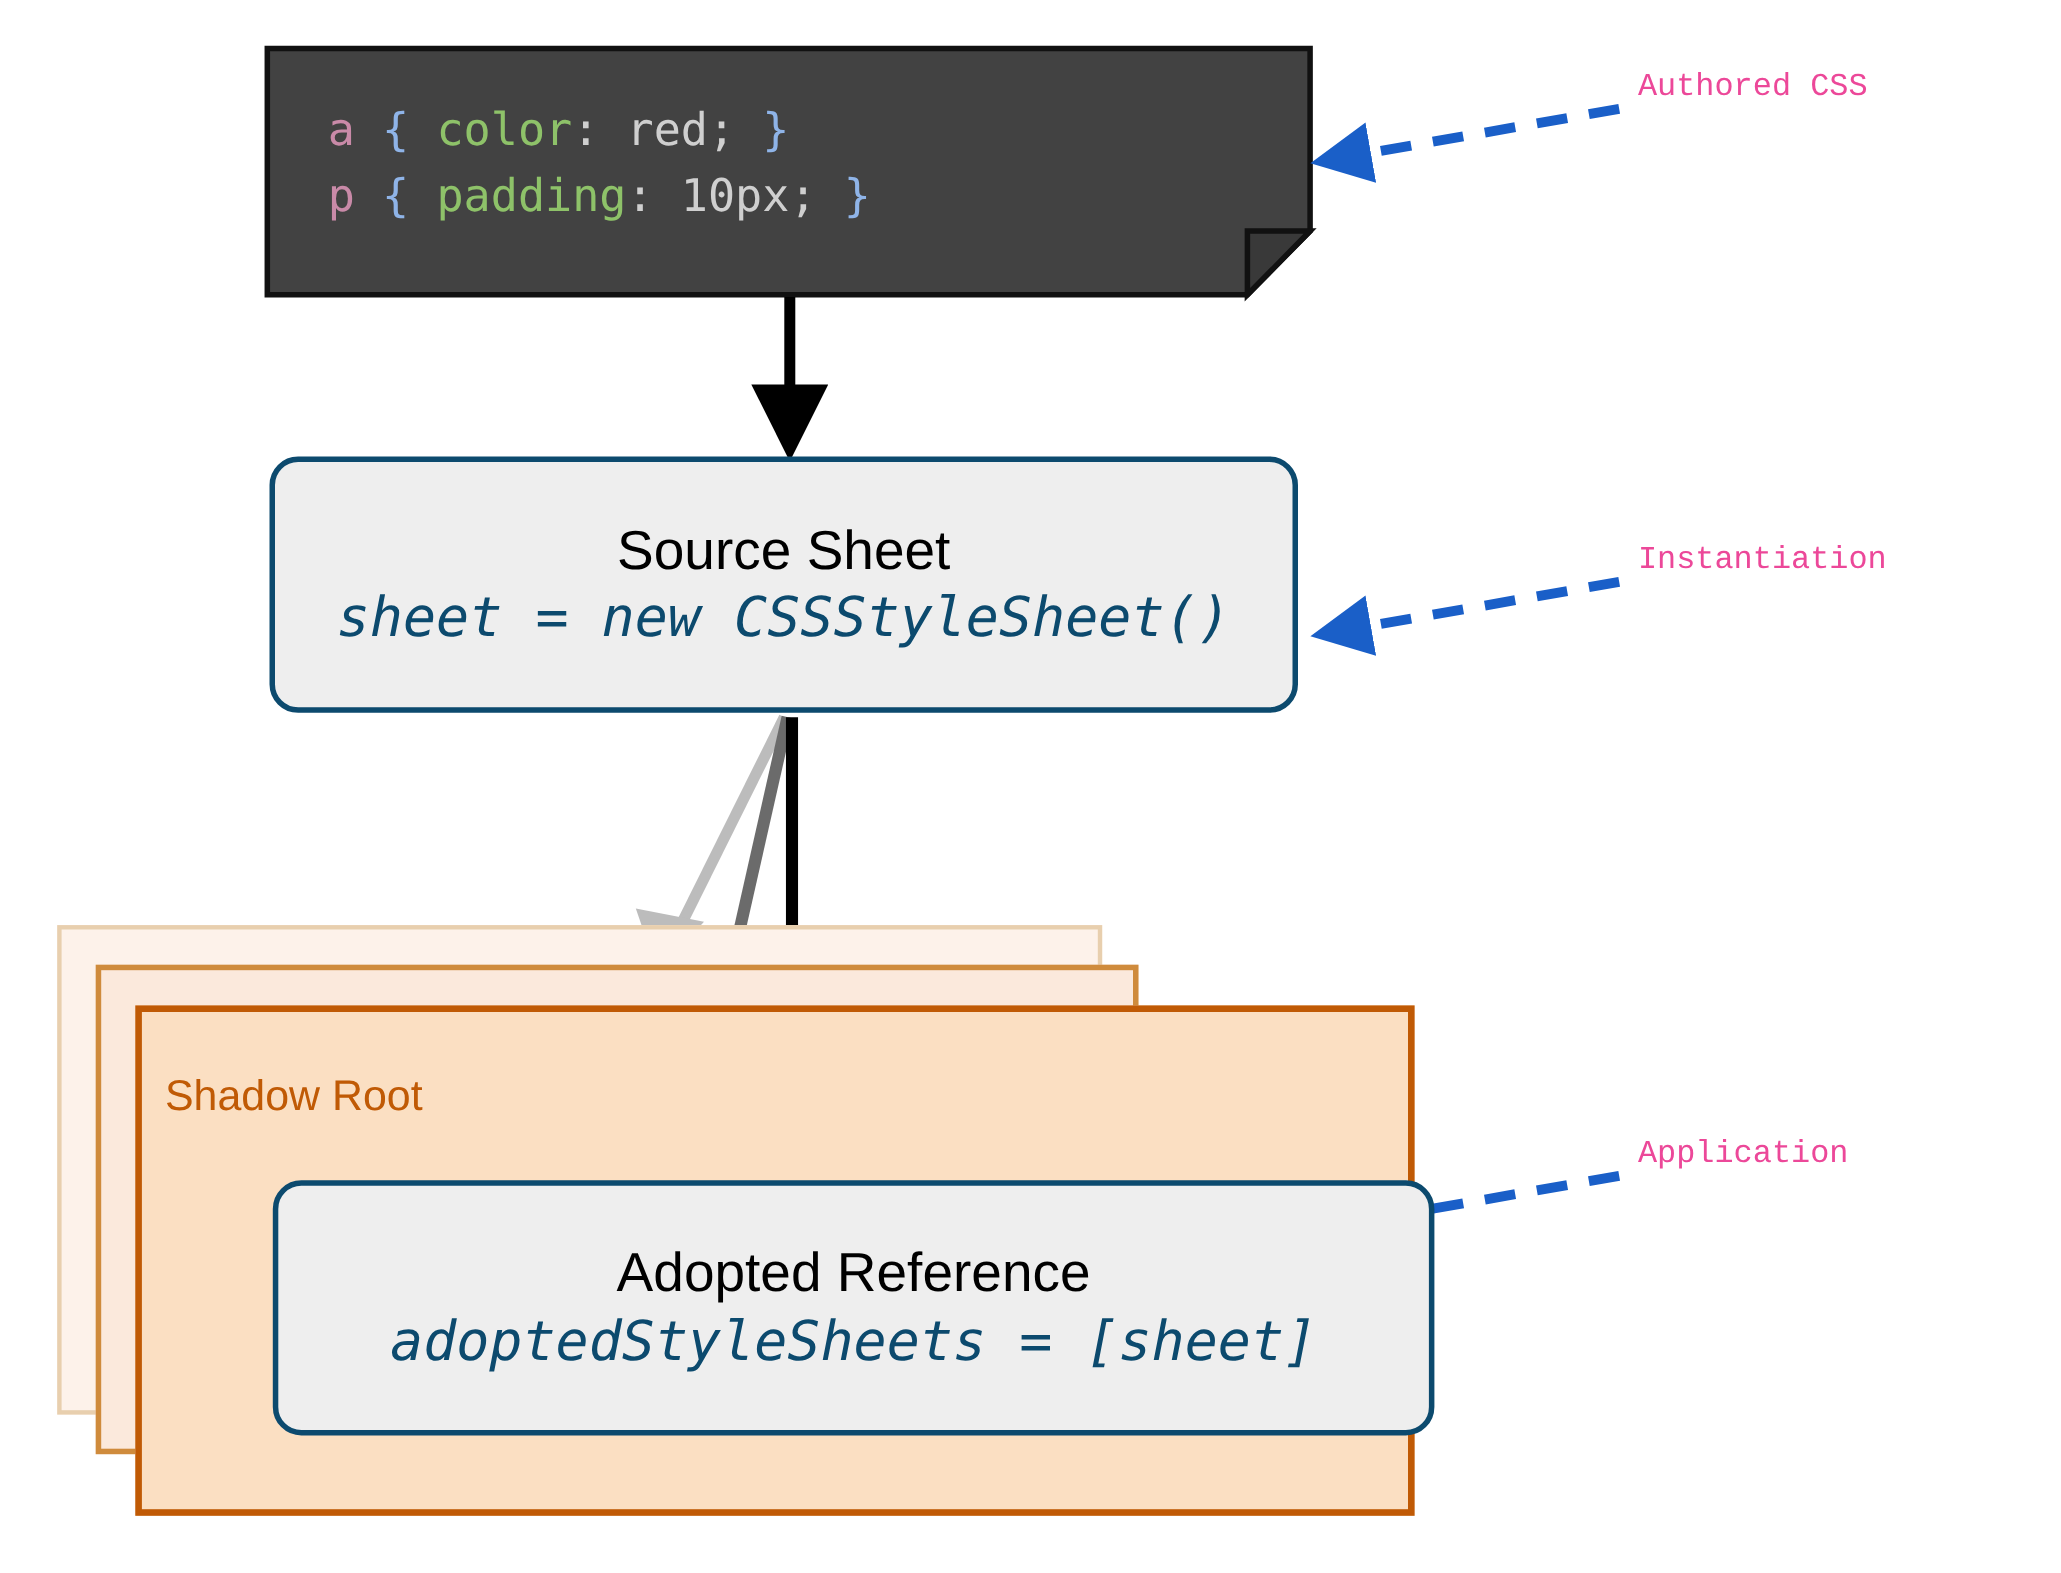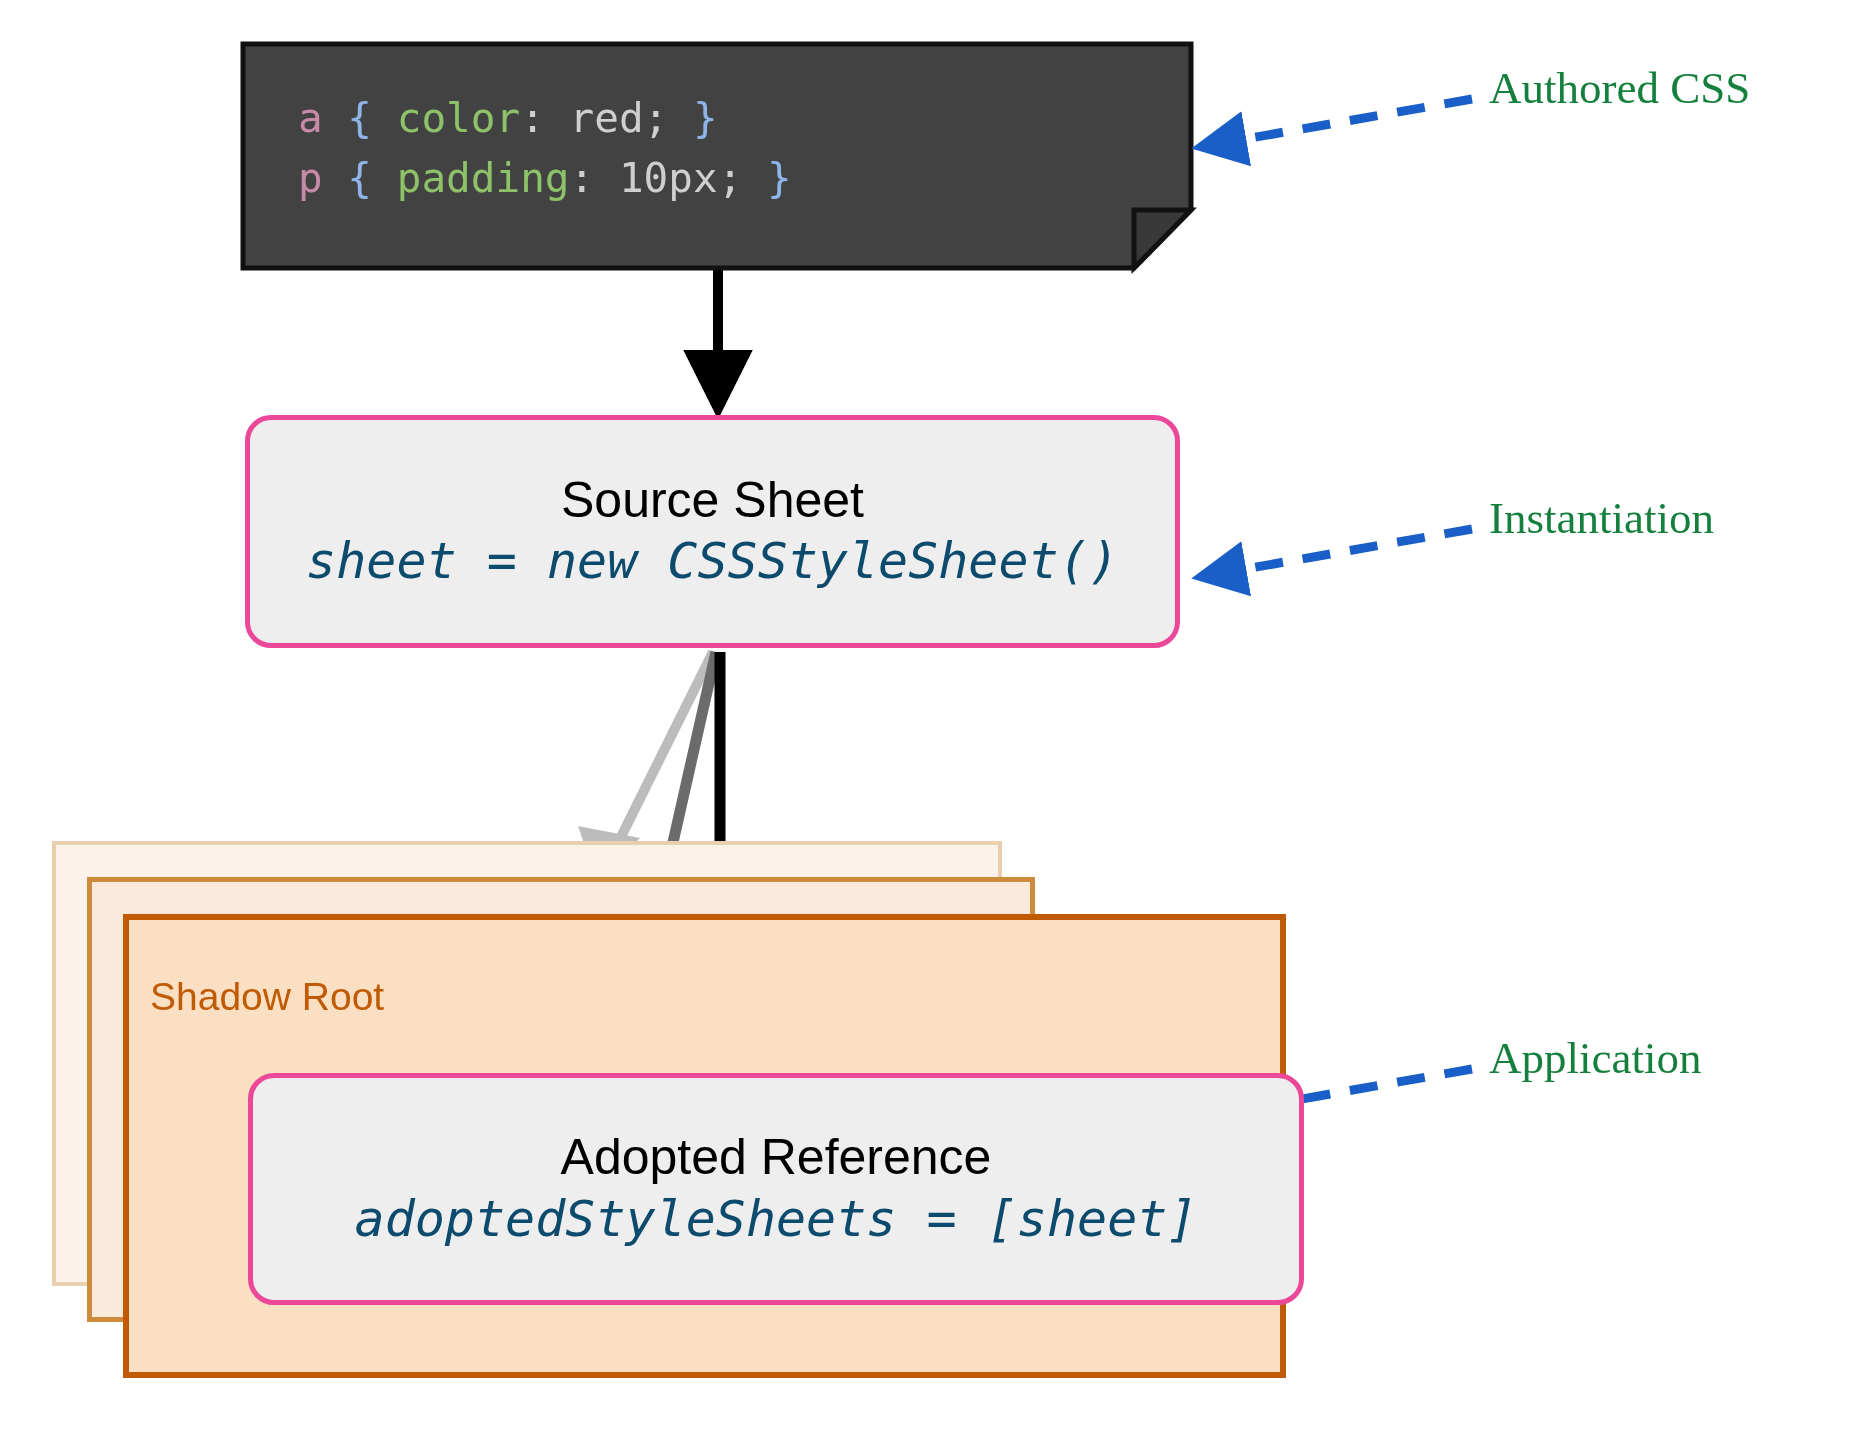--- a/index.html
+++ b/index.html
@@ -54,21 +54,21 @@
   .tok-sel  { color: #c98aa8; }
   .tok-br   { color: #8fb4e8; }
   .tok-prop { color: #8ec269; }
   .tok-val  { color: #cfcfcf; }
   .tok-punc { color: #cfcfcf; }
 
   
   .node-box {
     position: absolute;
     background: #eeeeee;
-    border: 5px solid #ec4899;
+    border: 5px solid #0c4a6e;
     border-radius: 26px;
     box-sizing: border-box;
     display: flex;
     flex-direction: column;
     align-items: center;
     justify-content: center;
   }
   .node-title {
     color: #000000;
     font-size: 50px;
@@ -132,23 +132,23 @@
     left: 150px;
     top: 975px;
     color: #c05a05;
     font-size: 39px;
     font-family: "Liberation Sans", sans-serif;
   }
 
   
   .annot-label {
     position: absolute;
-    color: #15803d;
-    font-size: 45px;
-    font-family: Liberation Serif, serif;
+    color: #ec4899;
+    font-size: 29px;
+    font-family: Liberation Mono, monospace;
     white-space: nowrap;
   }
   #annot-authored-css  { left: 1489px; top: 62px; }
   #annot-instantiation { left: 1489px; top: 492px; }
   #annot-application   { left: 1489px; top: 1032px; text-align: right; }
 </style>
 </head>
 <body>
 
 <div id="stage">

